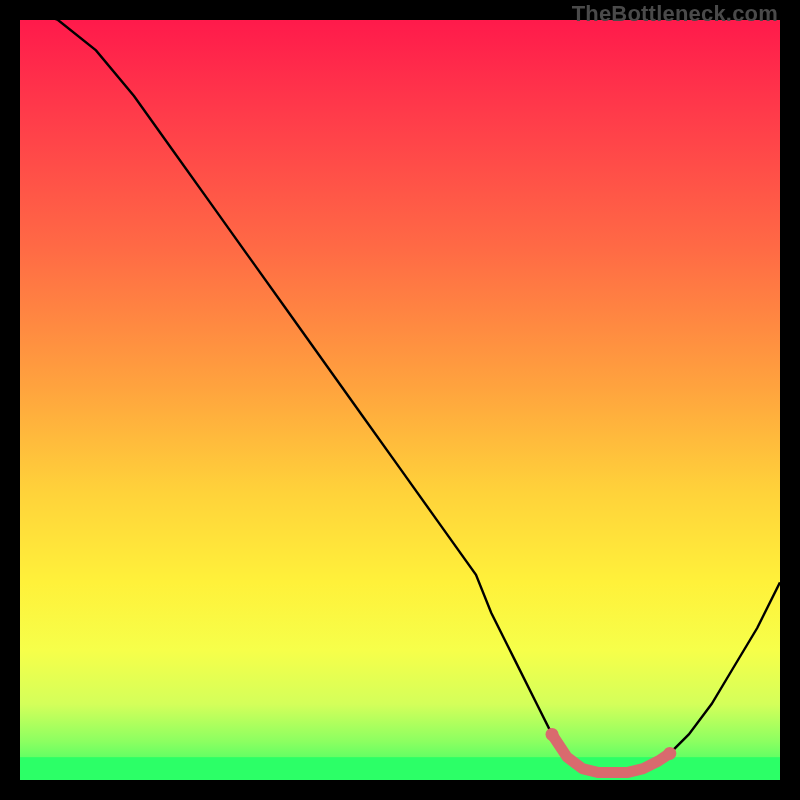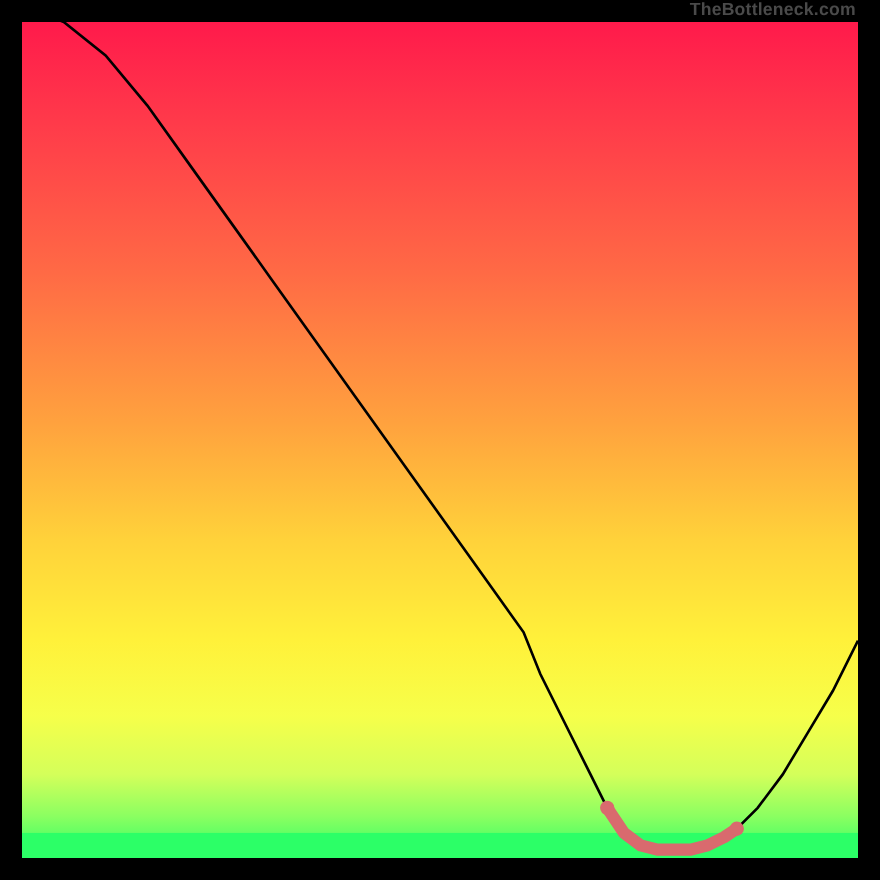--- a/index.html
+++ b/index.html
@@ -17,21 +17,21 @@
     width: 760px;
     height: 760px;
     background: #000;
   }
   .watermark {
     position: absolute;
     top: 1px;
     right: 22px;
     color: #4a4a4a;
     font-family: Arial, sans-serif;
-    font-size: 16px;
+    font-size: 22px;
     font-weight: 600;
     letter-spacing: 0.2px;
     z-index: 5;
   }
   svg {
     display: block;
   }
 </style>
 </head>
 <body>

